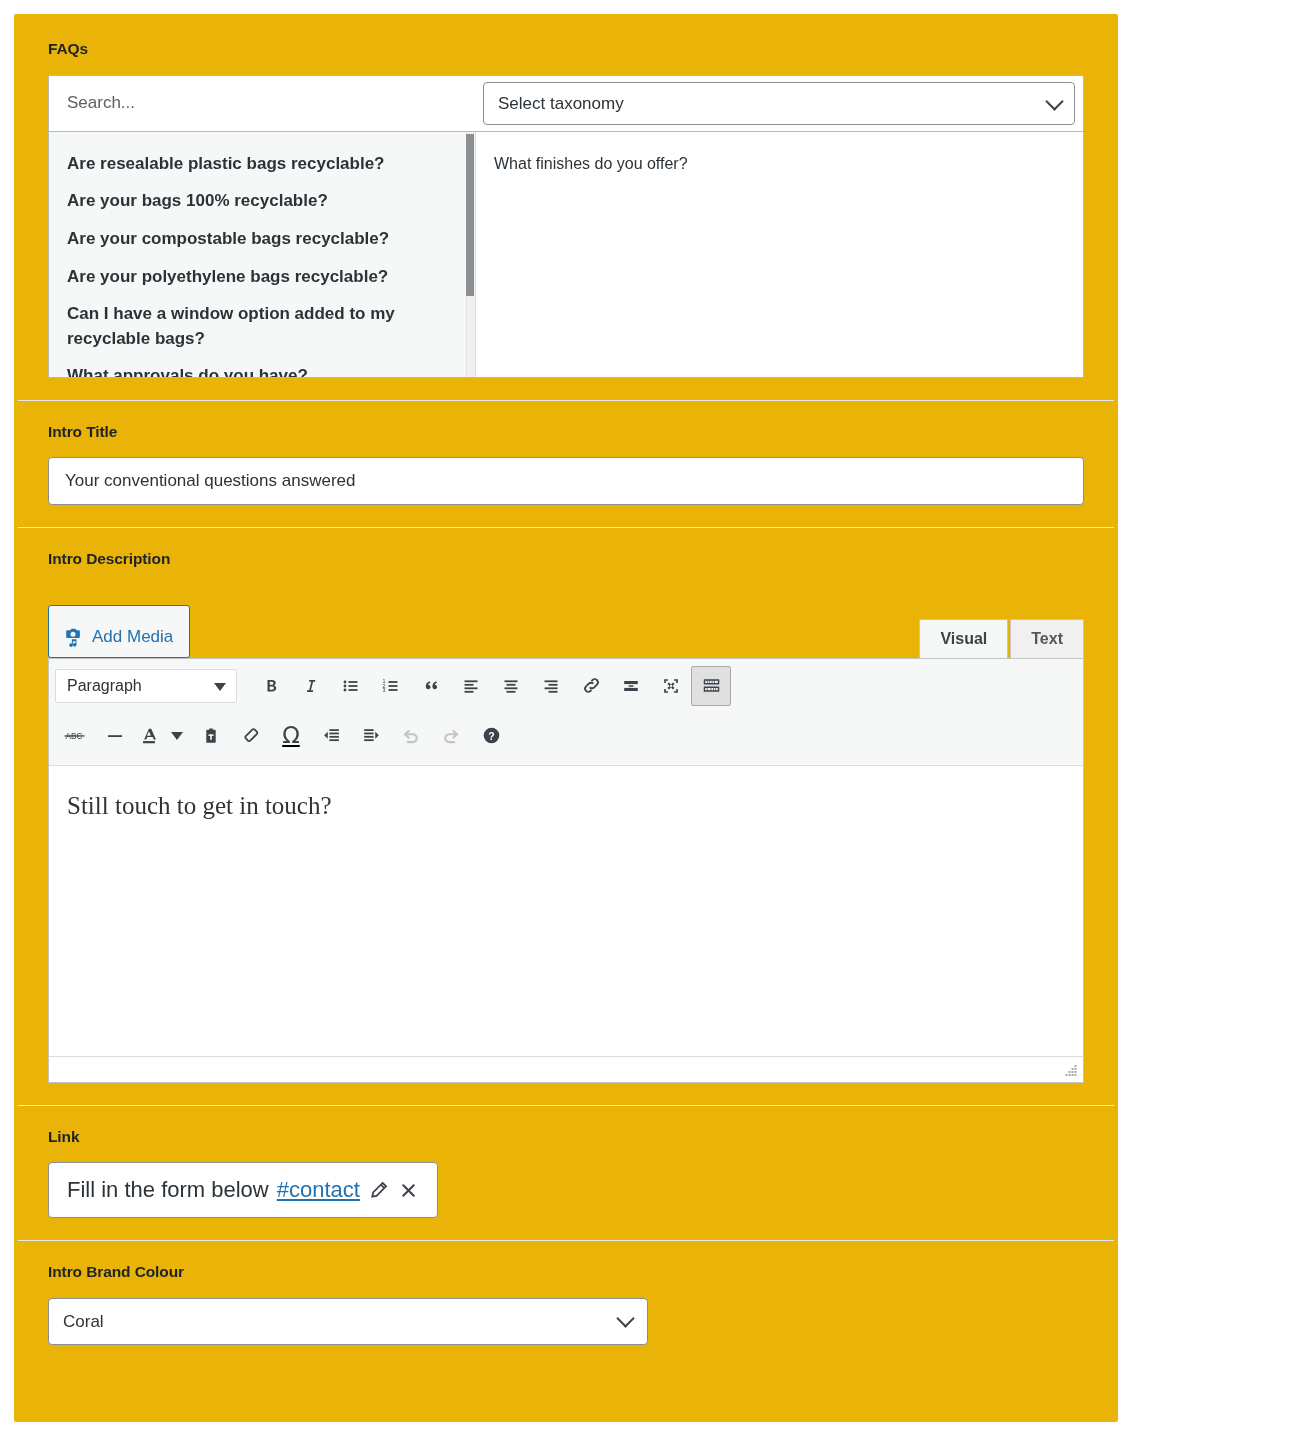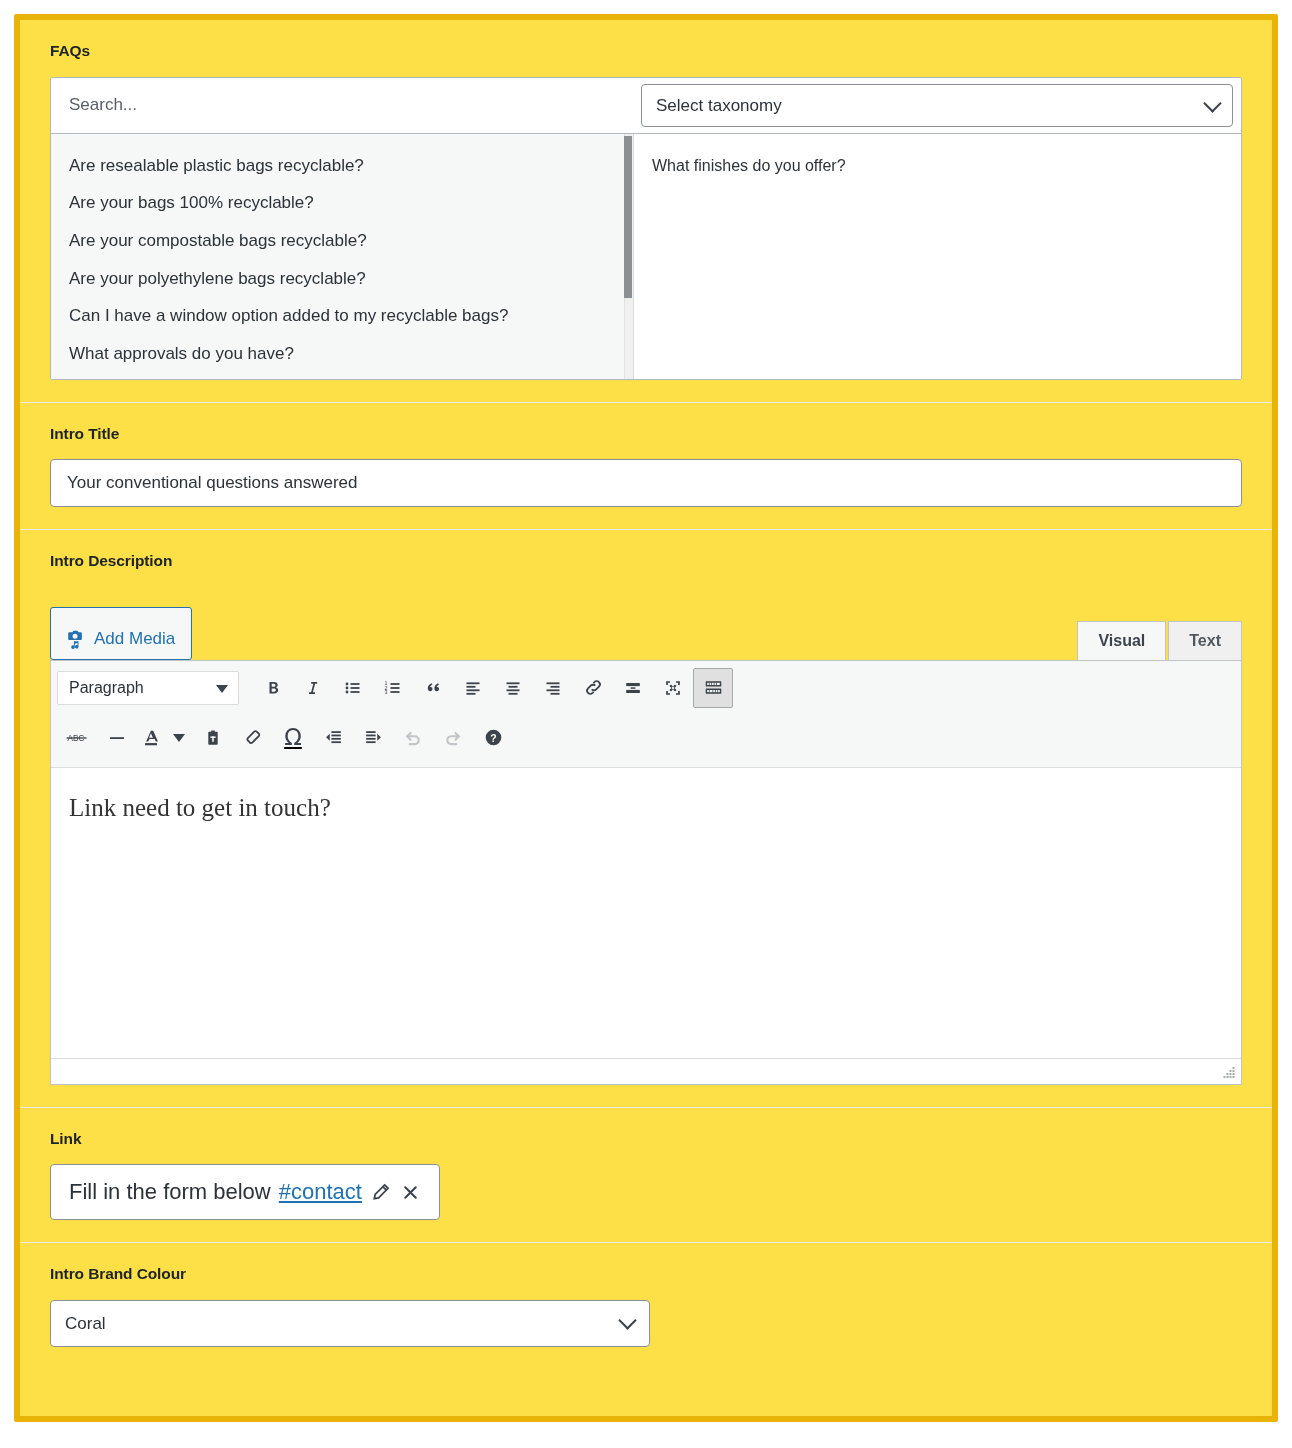--- a/index.html
+++ b/index.html
@@ -8,23 +8,23 @@
     margin: 0; padding: 0;
     background: #ffffff;
     font-family: "Liberation Sans", sans-serif;
     -webkit-font-smoothing: antialiased;
   }
   body { width: 1292px; height: 1448px; overflow: hidden; }
 
   .metabox {
     position: absolute;
     left: 14px; top: 14px;
-    width: 1264px; height: 1408px;
-    background: #fde047;
-    border: 6px solid #eab308;
+    width: 1104px; height: 1408px;
+    background: #eab308;
+    border: 4px solid #eab308;
     border-radius: 2px;
     overflow: hidden;
   }
 
   .field-row {
     border-bottom: 1px solid #eaeaea;
     padding: 22px 30px 22px 30px;
   }
   .field-row.last { border-bottom: none; }
 
@@ -110,20 +110,21 @@
     list-style: none;
     margin: 0;
     padding: 14px 0 0 0;
   }
   .rel-list li {
     padding: 6px 18px 7px 18px;
     font-size: 17px;
     color: #2c3338;
     line-height: 1.45;
     cursor: pointer;
+    font-weight: bold;
   }
   .scrollbar-track {
     position: absolute;
     top: 0; right: 0;
     width: 9px; height: 100%;
     background: #f0f0f1;
     border-left: 1px solid #e3e3e4;
   }
   .scrollbar-thumb {
     position: absolute;
@@ -622,21 +623,21 @@
           <div class="tbtn">
             <svg width="21" height="21" viewBox="0 0 20 20">
               <circle cx="10" cy="10" r="7.4" fill="#3c434a"></circle>
               <text x="10" y="14.2" font-size="10" text-anchor="middle" fill="#ffffff" font-family="Liberation Sans, sans-serif" font-weight="bold">?</text>
             </svg>
           </div>
         </div>
       </div>
 
       <div class="editor-body">
-        <p>Link need to get in touch?</p>
+        <p>Still touch to get in touch?</p>
       </div>
 
       <div class="editor-status">
         <svg class="resize-grip" viewBox="0 0 14 14">
           <g fill="#a7aaad">
             <rect x="10.5" y="1" width="2" height="2"></rect>
             <rect x="7.5" y="4" width="2" height="2"></rect>
               <rect x="10.5" y="4" width="2" height="2"></rect>
             <rect x="4.5" y="7" width="2" height="2"></rect>
               <rect x="7.5" y="7" width="2" height="2"></rect>

